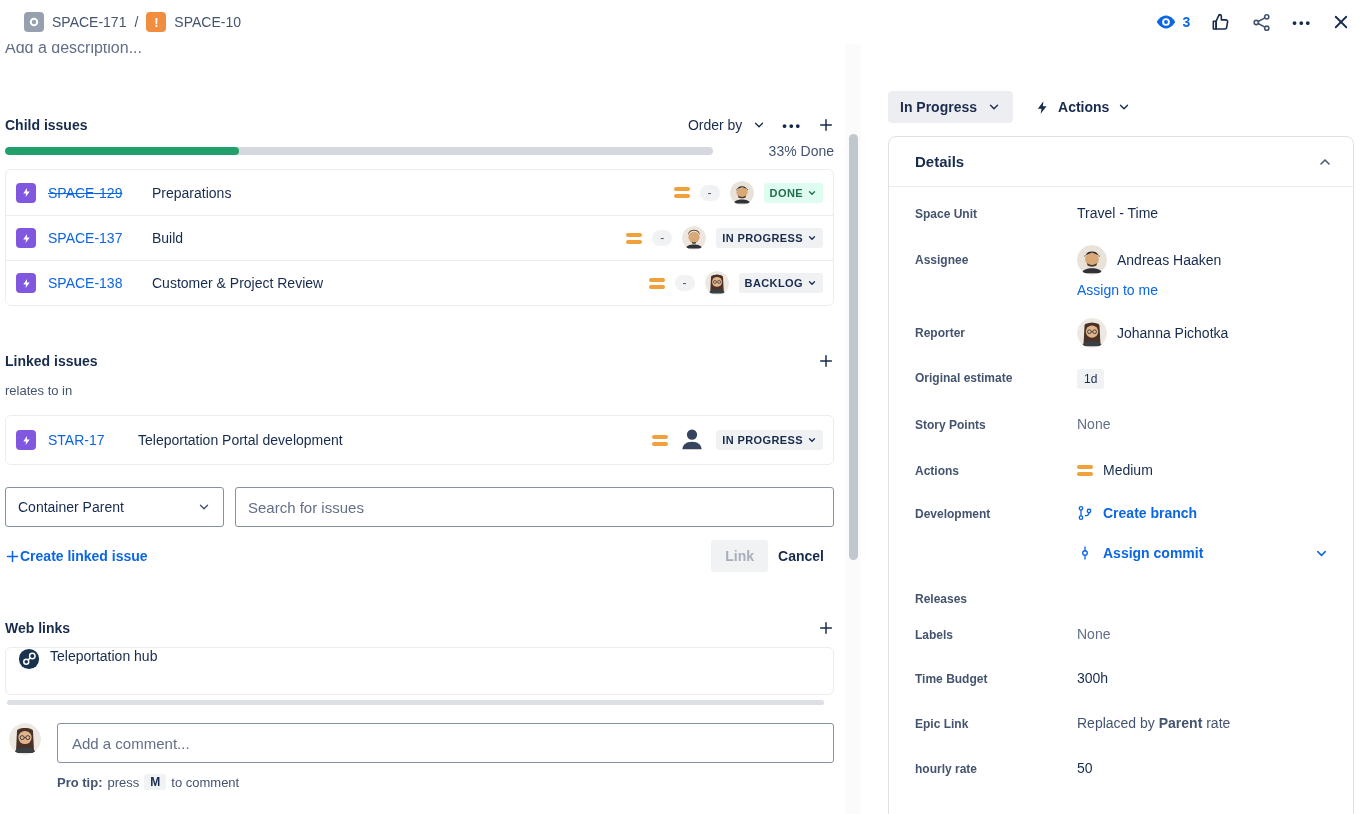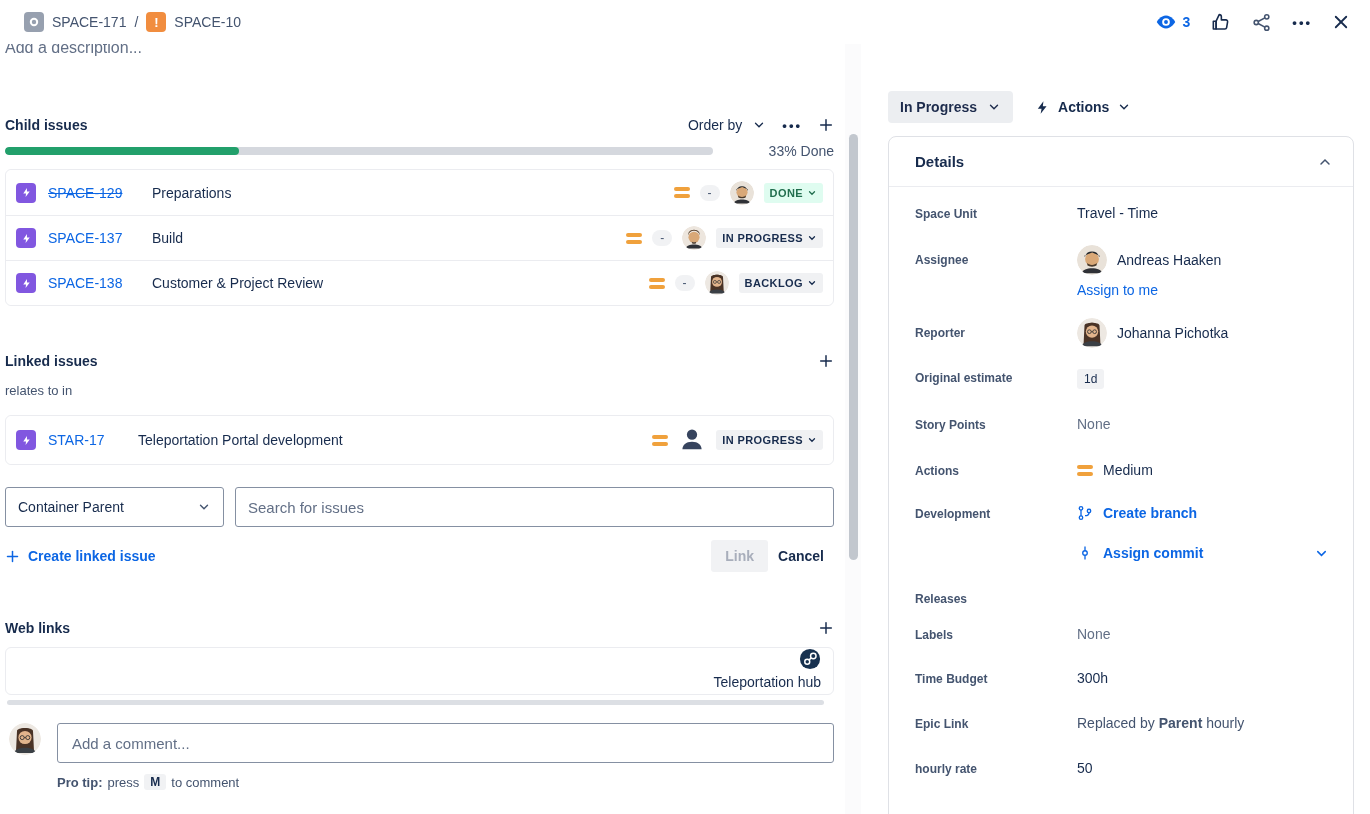--- a/index.html
+++ b/index.html
@@ -61,30 +61,30 @@
   .linked-card .issue-row { height:48px; border-radius:6px; }
   .default-avatar { width:28px; height:28px; flex:0 0 28px; }
 
   .link-form { margin-top:22px; display:flex; gap:11px; }
   .select-box { width:219px; height:40px; border:1px solid #8590A2; border-radius:3px; background:#fff;
     display:flex; align-items:center; justify-content:space-between; padding:0 12px 0 12px; font-size:14px; color:#172B4D; cursor:pointer; }
   .search-input { flex:1; height:40px; border:1px solid #8590A2; border-radius:3px; padding:0 12px;
     font-size:15px; color:#172B4D; font-family:"Liberation Sans", sans-serif; }
   .search-input::placeholder { color:#626F86; }
   .form-actions { margin-top:13px; display:flex; align-items:center; }
-  .create-linked { display:flex; align-items:center; gap:8px; color:#0C66E4; font-size:14px; font-weight:600; cursor:pointer; }
+  .create-linked { display:flex; align-items:center; color:#0C66E4; font-size:14px; font-weight:600; cursor:pointer; }
   .fa-right { margin-left:auto; display:flex; align-items:center; }
   .btn-link-disabled { height:32px; padding:0 14px; border-radius:3px; background:#F1F2F4; color:#A8AEBB;
     font-size:14px; font-weight:600; display:flex; align-items:center; cursor:default; border:none; }
   .btn-cancel { height:32px; padding:0 10px; border-radius:3px; background:transparent; color:#172B4D;
     font-size:14px; font-weight:600; display:flex; align-items:center; cursor:pointer; border:none; }
 
   .web-head { margin-top:48px; }
   .web-card { margin-top:11px; border:1px solid #EBECF0; border-radius:6px; height:48px;
-    display:flex; align-items:flex-end; padding:0 12px; gap:4px;flex-direction:column; }
+    display:flex; align-items:flex-start; padding:0 12px; gap:10px; }
   .web-label { font-size:14px; color:#172B4D; cursor:pointer; }
   .gray-strip { margin-top:5px; margin-left:2px; width:817px; height:5px; border-radius:3px; background:#DCDFE4; }
 
   .comment-row { margin-top:18px; display:flex; align-items:flex-start; gap:16px; padding-left:4px; }
   .comment-avatar { width:32px; height:32px; border-radius:50%; overflow:hidden; flex:0 0 32px; }
   .comment-input { flex:1; height:40px; border:1px solid #8590A2; border-radius:3px; padding:0 14px;
     font-size:15px; font-family:"Liberation Sans", sans-serif; color:#172B4D; }
   .comment-input::placeholder { color:#626F86; }
   .protip { margin-top:11px; margin-left:52px; font-size:13px; color:#44546F; display:flex; align-items:center; gap:5px; }
   .protip b { color:#44546F; }
@@ -550,21 +550,21 @@
         </div>
 
         <div class="field" style="margin-bottom:29px;">
           <span class="f-label">Time Budget</span>
           <span class="f-value">300h</span>
         </div>
 
         <div class="field" style="margin-bottom:29px;">
           <span class="f-label">Epic Link</span>
           <span class="f-value epic-text">
-            <span><span>Replaced by </span><b>Parent</b><span> hourly</span></span>
+            <span><span>Replaced by </span><b>Parent</b><span> rate</span></span>
           </span>
         </div>
 
         <div class="field">
           <span class="f-label">hourly rate</span>
           <span class="f-value">50</span>
         </div>
 
       </div>
     </div>

